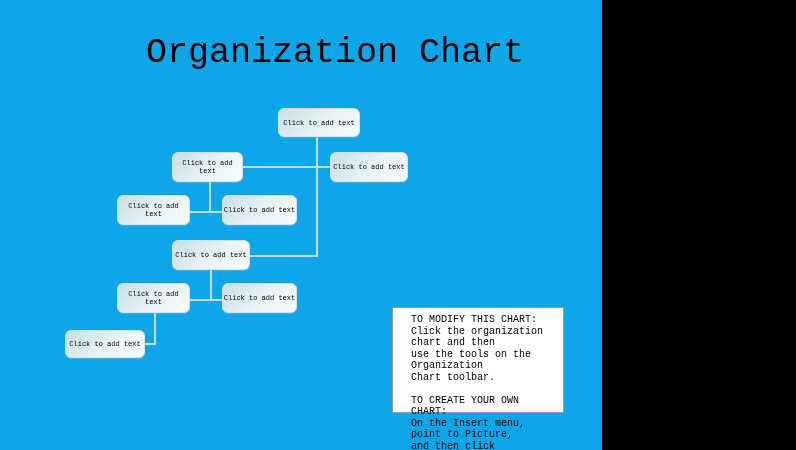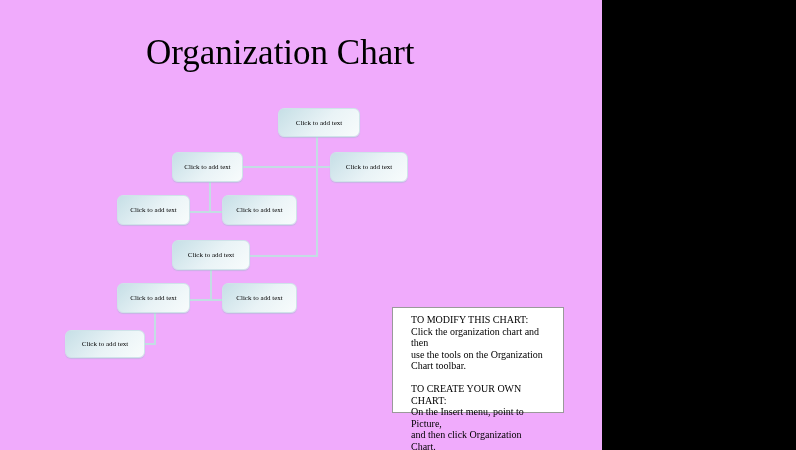--- a/index.html
+++ b/index.html
@@ -1,18 +1,18 @@
 <!DOCTYPE html>
 <html><head>
 <meta charset="utf-8">
 <style>
   html,body{margin:0;padding:0;background:#ffffff;}
   #stage{
     position:relative;width:796px;height:450px;overflow:hidden;
-    background:#f0abfc;font-family:Liberation Serif, serif;
+    background:#0ea5e9;font-family:Liberation Mono, monospace;
   }
   
   .black-bar{position:absolute;left:602px;top:0;width:194px;height:450px;background:#000000;}
   
   .slide-title{
     position:absolute;left:146px;top:35px;width:450px;
     font-size:35px;line-height:1.05;color:#000000;font-weight:400;
     letter-spacing:0px;white-space:nowrap;
   }
   

